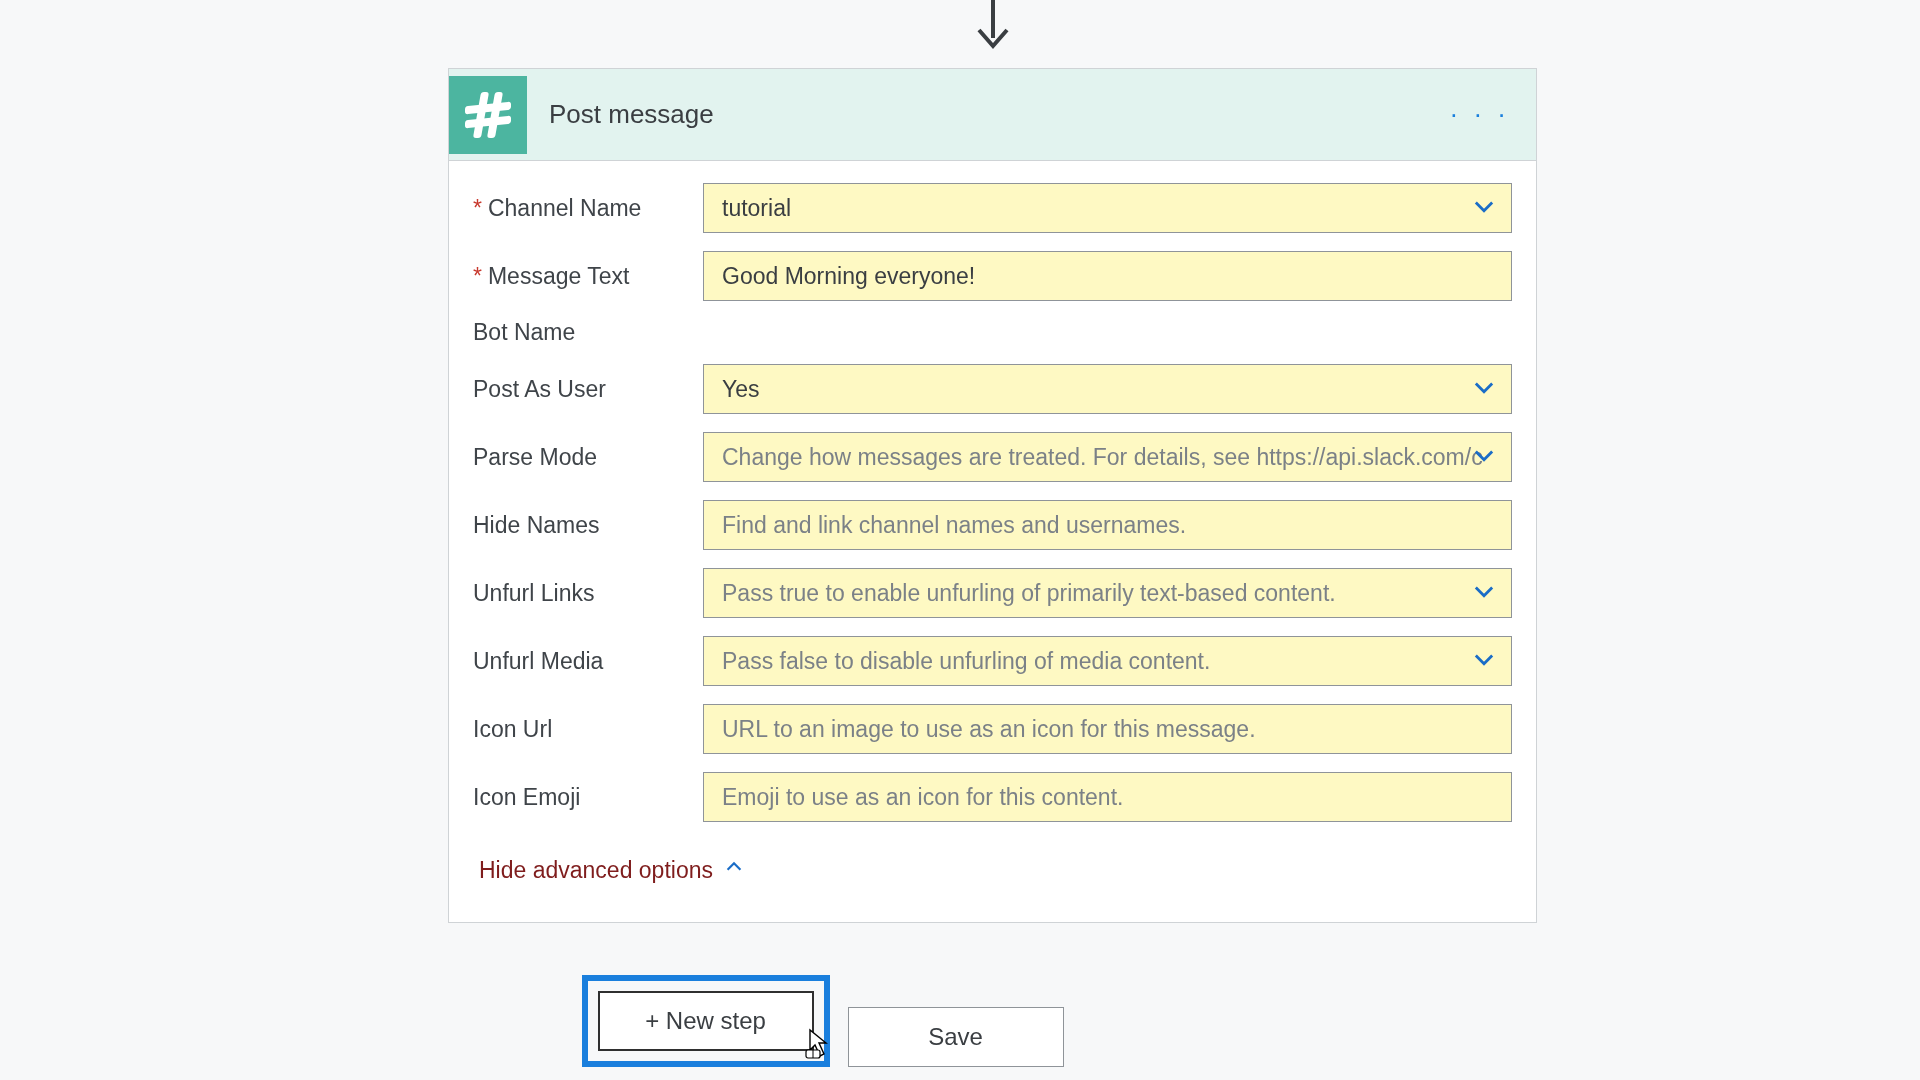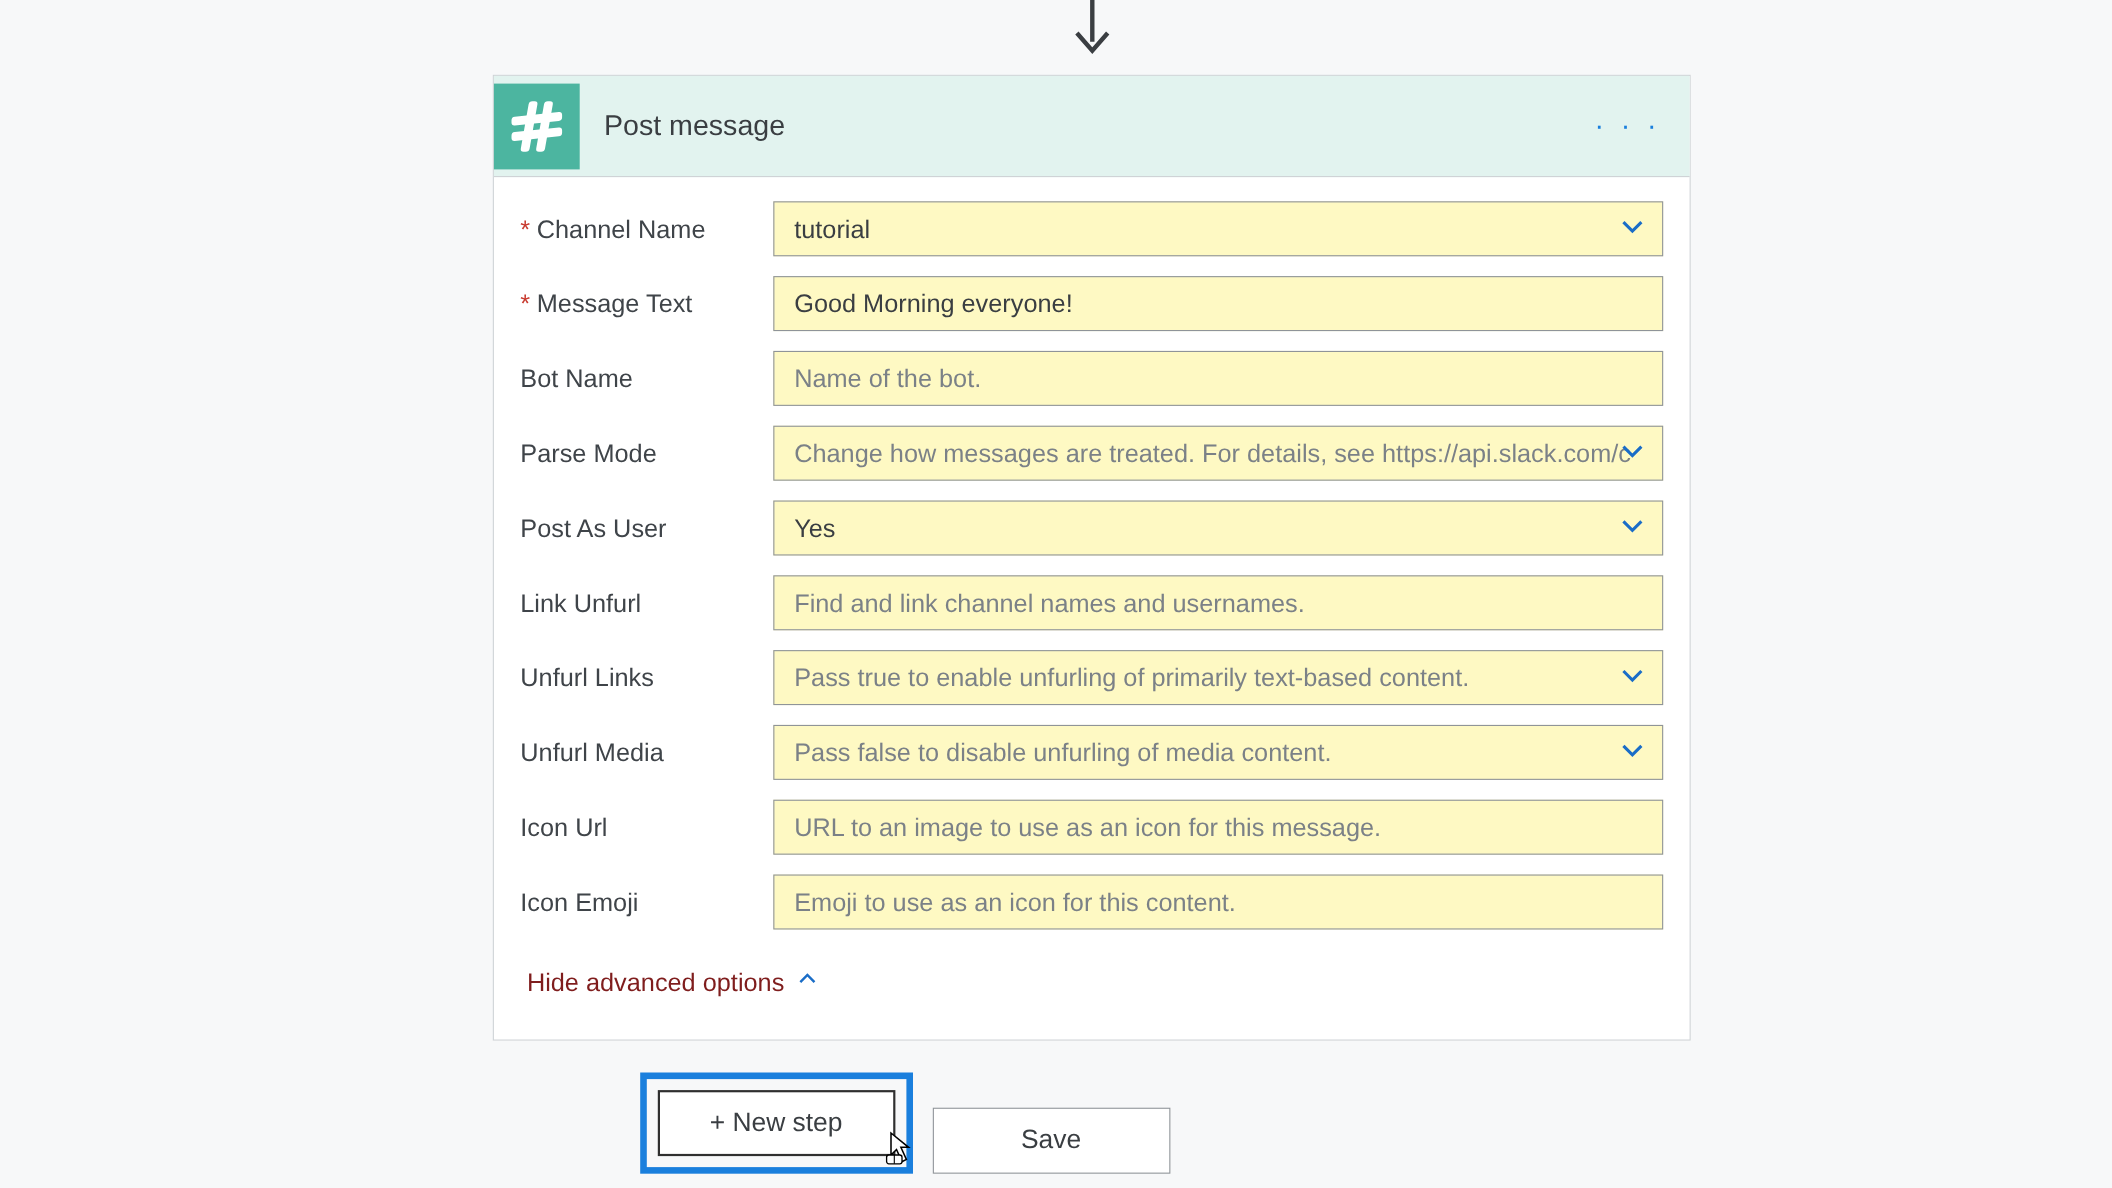--- a/index.html
+++ b/index.html
@@ -212,58 +212,55 @@
           <div class="control">
             <span>Good Morning everyone!</span>
           </div>
         </div>
       </div>
 
       <div class="row">
         <div class="label">
             <span>Bot Name</span>
           </div>
-        <div class="field">
-          <div class="control placeholder-text">Name of the bot.</div>
-        </div>
-      </div>
-
-      <div class="row">
-        <div class="label">
-            <span>Parse Mode</span>
-          </div>
-        <div class="field">
-          <div class="control placeholder-text">Change how messages are treated. For details, see https://api.slack.com/c</div>
-          <span class="chev">
-            <svg width="28" height="28" viewBox="0 0 24 24">
-                <polyline points="5,9 12,16 19,9" fill="none" stroke="#1a6dc7" stroke-width="2.4"></polyline>
-              </svg>
-          </span>
-        </div>
       </div>
 
       <div class="row">
         <div class="label">
             <span>Post As User</span>
           </div>
         <div class="field">
           <div class="control">
             <span>Yes</span>
           </div>
           <span class="chev">
             <svg width="28" height="28" viewBox="0 0 24 24">
                 <polyline points="5,9 12,16 19,9" fill="none" stroke="#1a6dc7" stroke-width="2.4"></polyline>
               </svg>
           </span>
         </div>
       </div>
 
       <div class="row">
         <div class="label">
-            <span>Link Unfurl</span>
+            <span>Parse Mode</span>
+          </div>
+        <div class="field">
+          <div class="control placeholder-text">Change how messages are treated. For details, see https://api.slack.com/c</div>
+          <span class="chev">
+            <svg width="28" height="28" viewBox="0 0 24 24">
+                <polyline points="5,9 12,16 19,9" fill="none" stroke="#1a6dc7" stroke-width="2.4"></polyline>
+              </svg>
+          </span>
+        </div>
+      </div>
+
+      <div class="row">
+        <div class="label">
+            <span>Hide Names</span>
           </div>
         <div class="field">
           <div class="control placeholder-text">Find and link channel names and usernames.</div>
         </div>
       </div>
 
       <div class="row">
         <div class="label">
             <span>Unfurl Links</span>
           </div>

